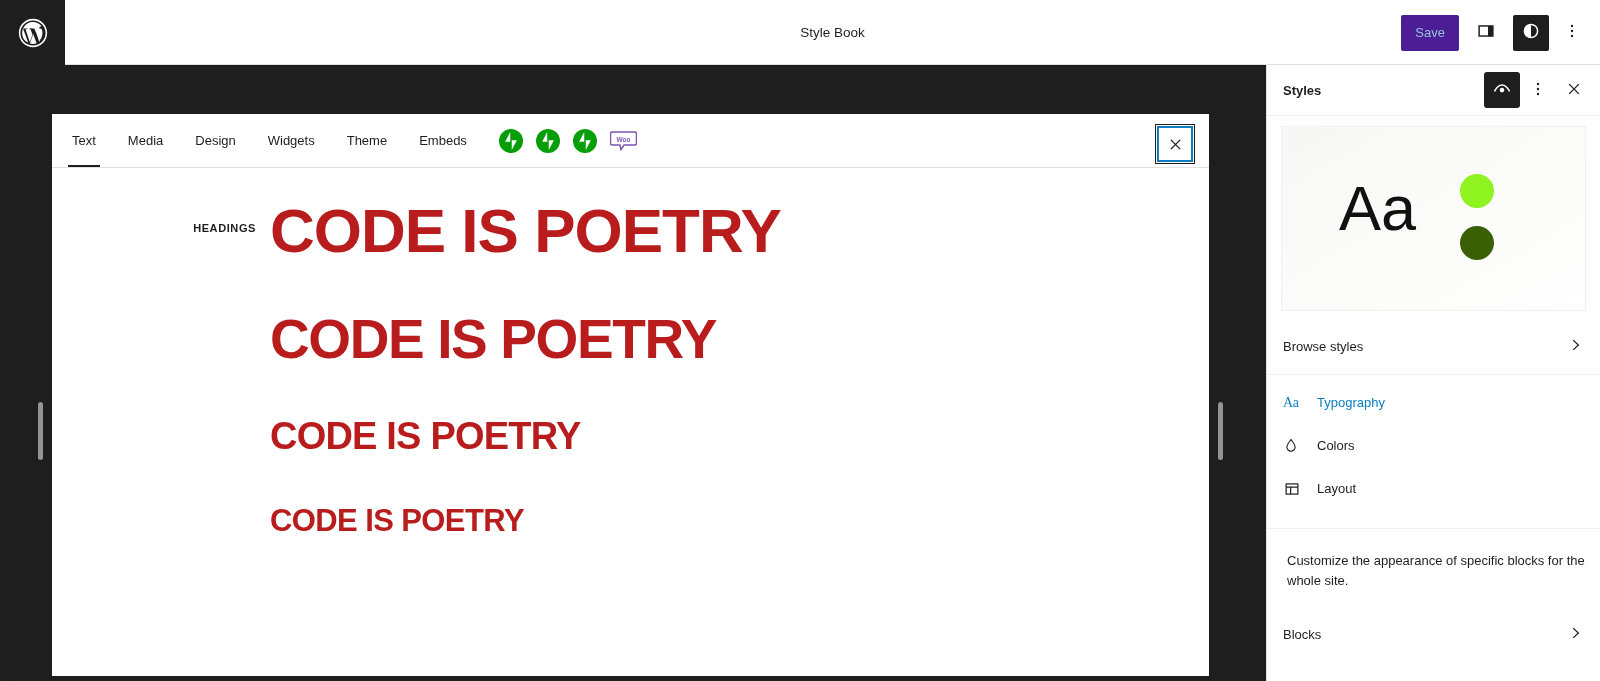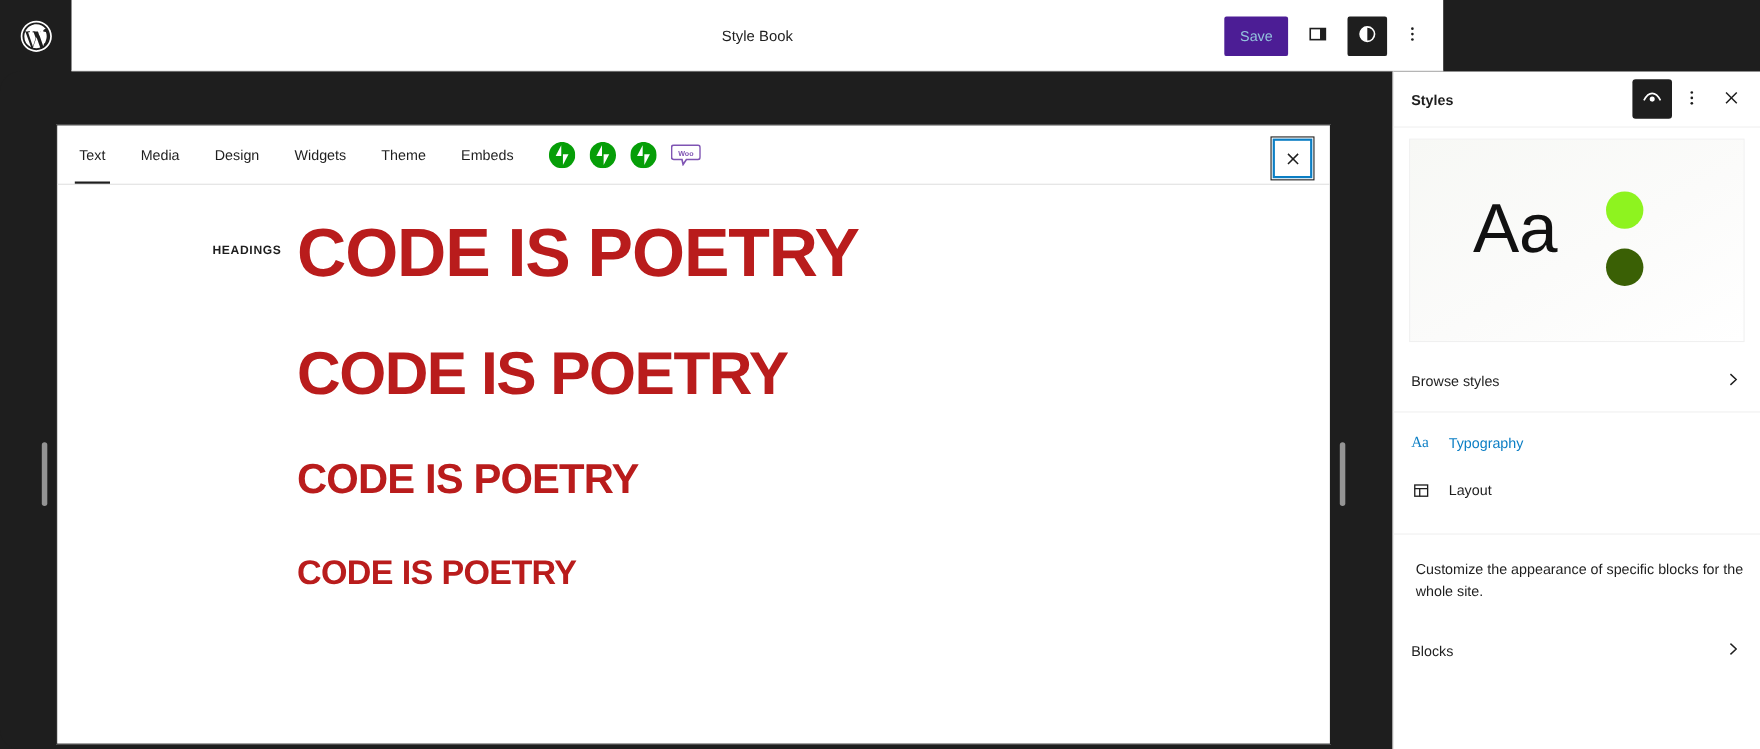--- a/index.html
+++ b/index.html
@@ -6,21 +6,21 @@
   html, body {
     width: 1600px; height: 681px;
     overflow: hidden;
     font-family: "Liberation Sans", sans-serif;
     background: #1e1e1e;
   }
   #app { position: relative; width: 1600px; height: 681px; background: #1e1e1e; }
 
   
   .topbar {
-    position: absolute; top: 0; left: 0; width: 1312px; height: 65px;
+    position: absolute; top: 0; left: 0; width: 1600px; height: 65px;
     display: flex; align-items: stretch;
   }
   .wp-logo-btn {
     width: 65px; height: 65px; flex: 0 0 65px;
     background: #1e1e1e;
     display: flex; align-items: center; justify-content: center;
     cursor: pointer;
   }
   .wp-logo-btn svg { display: block; }
   .topbar-main {
@@ -336,20 +336,28 @@
       </span>
     </div>
 
     <div class="nav-sep"></div>
 
     <div class="nav-row highlight">
       <span class="nav-icon aa-small">Aa</span>
       <span class="nav-label">Typography</span>
     </div>
 
+    <div class="nav-row">
+      <span class="nav-icon">
+        <svg width="16" height="18" viewBox="0 0 20 24" aria-hidden="true">
+          <path d="M10 3.5c3 4 5.5 6.6 5.5 9.9A5.5 5.5 0 0110 19a5.5 5.5 0 01-5.5-5.6c0-3.3 2.5-5.9 5.5-9.9z" fill="none" stroke="#1e1e1e" stroke-width="1.5"></path>
+        </svg>
+      </span>
+      <span class="nav-label">Colors</span>
+    </div>
 
     <div class="nav-row">
       <span class="nav-icon">
         <svg width="18" height="18" viewBox="0 0 24 24" aria-hidden="true">
           <rect x="4.2" y="5.2" width="15.6" height="13.6" fill="none" stroke="#1e1e1e" stroke-width="1.6"></rect>
           <path d="M4.2 9.6h15.6M10.2 9.6v9.2" stroke="#1e1e1e" stroke-width="1.6" fill="none"></path>
         </svg>
       </span>
       <span class="nav-label">Layout</span>
     </div>

